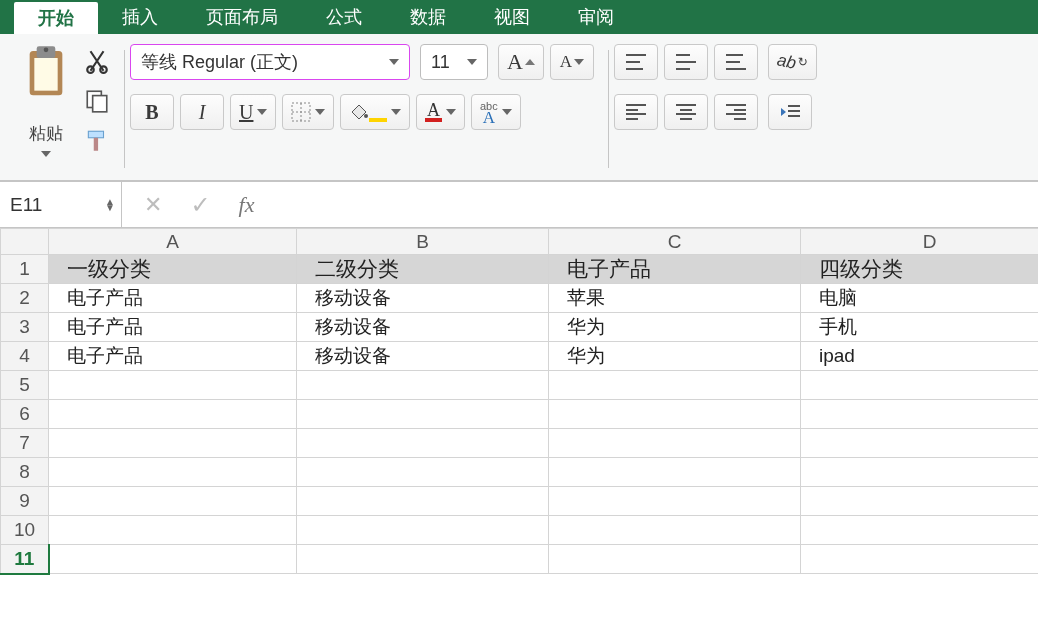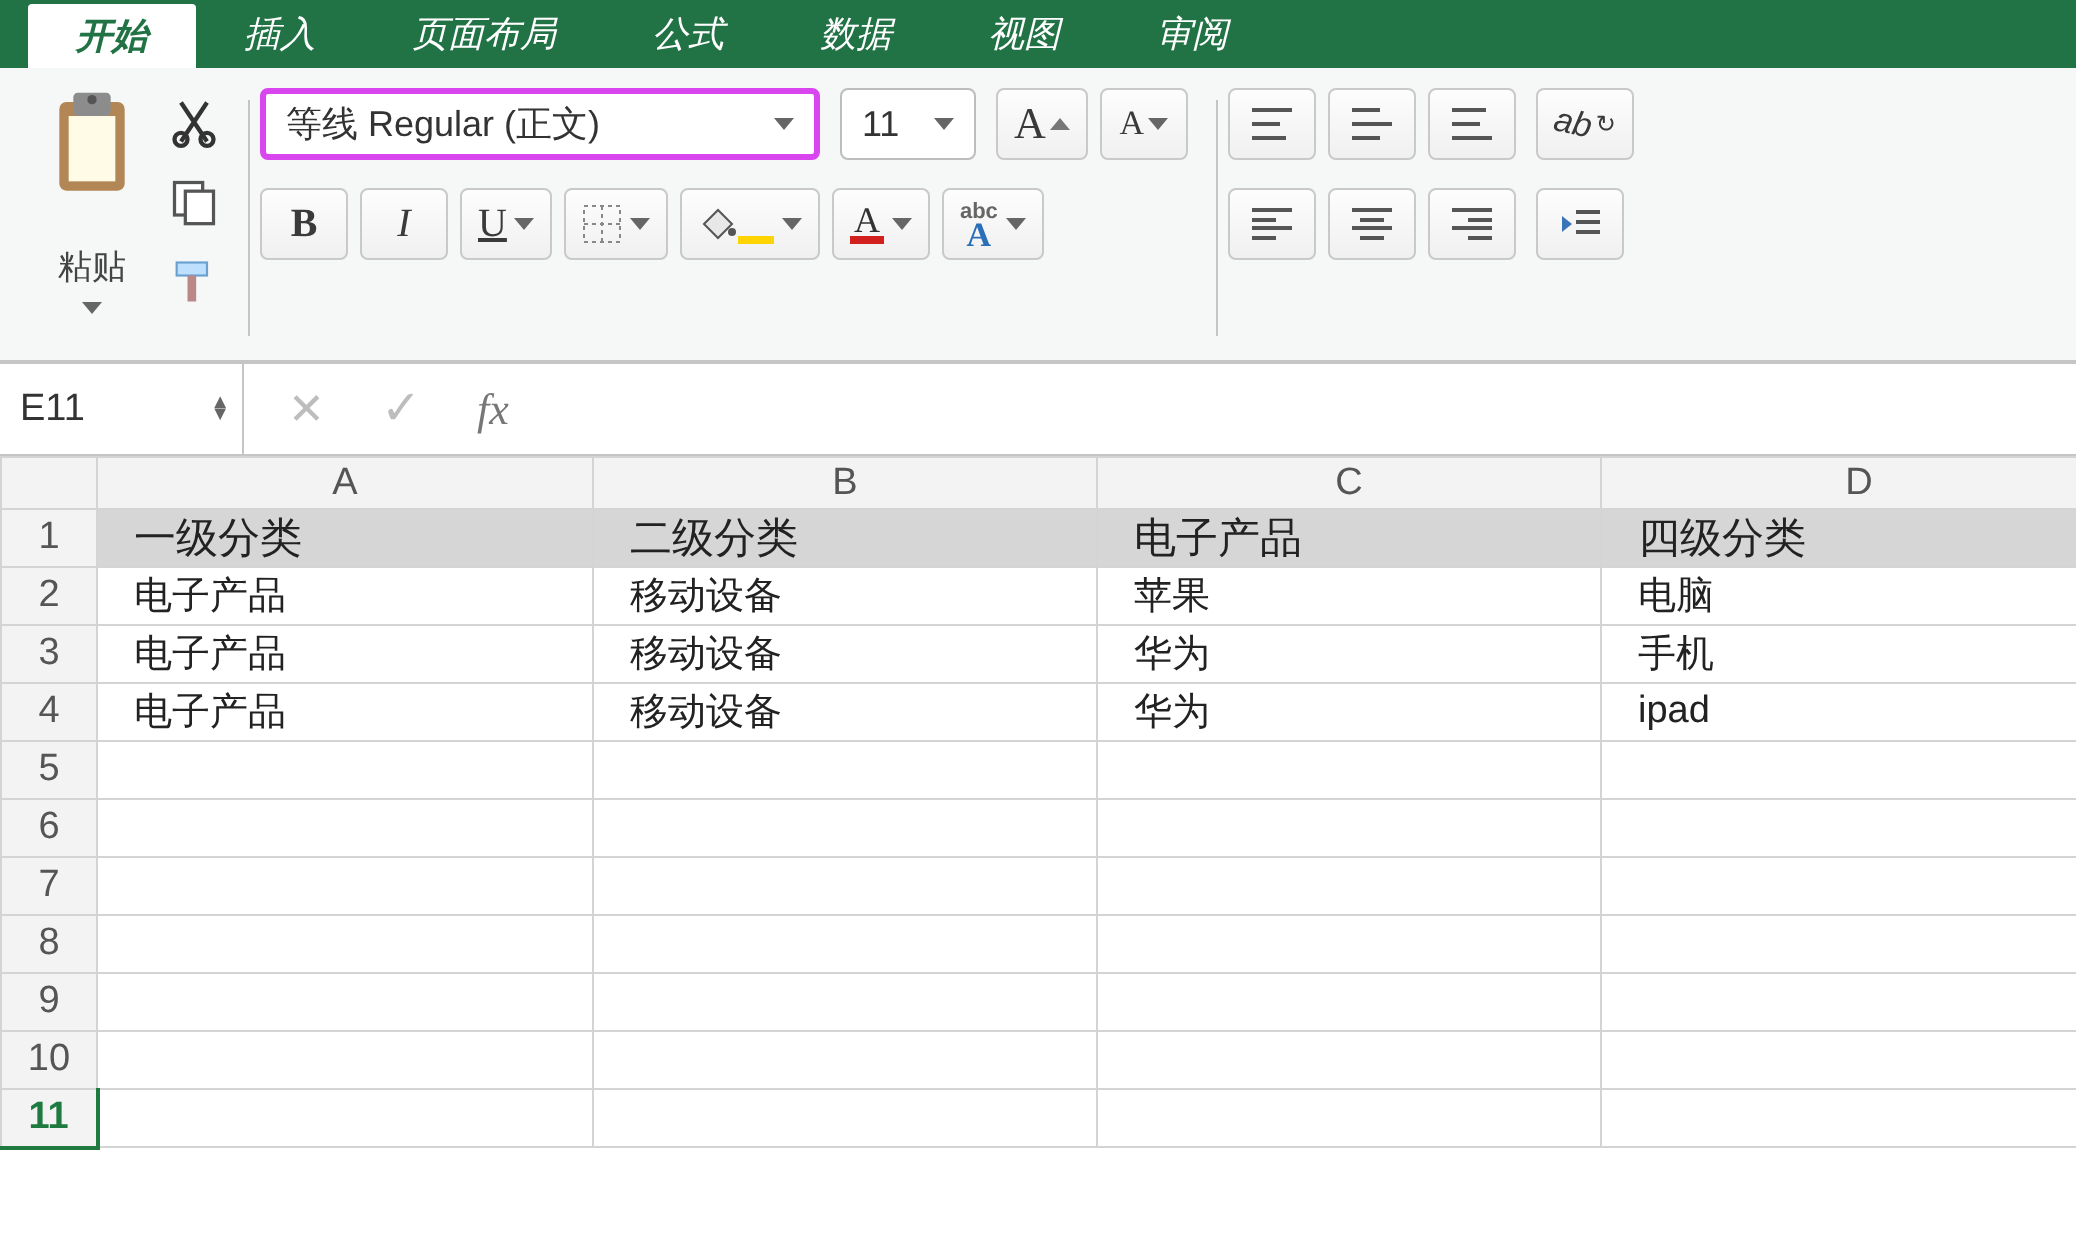--- a/index.html
+++ b/index.html
@@ -1,20 +1,20 @@
 <!DOCTYPE html>
 <html><head>
 <meta charset="utf-8">
 <style>
   * { box-sizing: border-box; margin: 0; padding: 0; font-family: -apple-system, "Helvetica Neue", Arial, sans-serif; }
   body { background: #fff; width: 1038px; height: 628px; overflow: hidden; user-select: none; }
 
   
   .tabs { background: #217346; height: 34px; display: flex; align-items: stretch; padding-left: 14px; gap: 0; color: #fff; font-size: 18px; }
-  .tabs .tab { display: flex; align-items: center; padding: 0 24px; cursor: pointer; font-style: italic; }
+  .tabs .tab { display: flex; align-items: center; padding: 0 24px; cursor: pointer; }
   .tabs .tab.active { background: #fff; color: #217346; font-weight: 700; border-radius: 2px 2px 0 0; margin-top: 2px; }
 
   
   .ribbon { background: #f6f7f7; height: 148px; border-bottom: 2px solid #c5c5c5; display: flex; align-items: stretch; padding: 10px 0 0 12px; }
   .group { display: flex; flex-direction: row; align-items: flex-start; padding: 0 14px 0 6px; position: relative; }
   .group + .group::before { content: ""; position: absolute; left: 0; top: 6px; bottom: 12px; width: 1px; background: #c5c5c5; }
 
   
   .paste-col { display: flex; flex-direction: column; align-items: center; gap: 6px; margin-right: 10px; }
   .clipboard-icon svg { width: 56px; height: 56px; }
@@ -22,21 +22,21 @@
   .mini-col { display: flex; flex-direction: column; gap: 14px; align-items: center; padding-top: 4px; }
   .mini-col svg, .mini-col .icon { width: 26px; height: 26px; display: block; }
 
   
   .btn { height: 36px; min-width: 44px; border: 1px solid #c9c9c9; background: linear-gradient(#fdfdfd,#f0f0f0); border-radius: 4px; display: inline-flex; align-items: center; justify-content: center; padding: 0 8px; font-size: 18px; color: #3a3a3a; cursor: pointer; }
   .btn + .btn { margin-left: 6px; }
   .btn .caret { margin-left: 4px; }
   .row { display: flex; align-items: center; }
   .rows { display: flex; flex-direction: column; gap: 14px; }
 
-  .font-name { width: 280px; height: 36px; border: 3px solid #d946ef; background: #fff; border-radius: 4px; display: flex; align-items: center; padding: 0 10px; font-size: 18px; color: #333; justify-content: space-between; }
+  .font-name { width: 280px; height: 36px; border: 1px solid #d946ef; background: #fff; border-radius: 4px; display: flex; align-items: center; padding: 0 10px; font-size: 18px; color: #333; justify-content: space-between; }
   .font-size { width: 68px; height: 36px; border: 1px solid #bdbdbd; background: #fff; border-radius: 4px; display: flex; align-items: center; padding: 0 10px; font-size: 18px; color: #333; justify-content: space-between; }
 
   .caret { width: 0; height: 0; border-left: 5px solid transparent; border-right: 5px solid transparent; border-top: 6px solid #666; display: inline-block; }
 
   .bold-letter { font-weight: 800; font-family: "Times New Roman", serif; font-size: 20px; }
   .italic-letter { font-style: italic; font-family: "Times New Roman", serif; font-size: 20px; }
   .underline-letter { font-family: "Times New Roman", serif; font-size: 20px; text-decoration: underline; }
 
   .color-swatch { border-bottom: 4px solid; padding: 0 2px 0 2px; font-family: "Times New Roman", serif; font-size: 18px; line-height: 16px; }
 
@@ -165,21 +165,21 @@
               <circle cx="17" cy="13" r="2" fill="#555"></circle>
             </svg>
           <span class="color-swatch" style="border-bottom-color:#ffd400">&nbsp;&nbsp;&nbsp;</span>
           <span class="caret"></span>
         </div>
         <div class="btn">
           <span class="color-swatch" style="border-bottom-color:#d2201f;color:#333">A</span>
           <span class="caret"></span>
         </div>
         <div class="btn">
-          <span style="display:flex;flex-direction:column;align-items:center;line-height:11px;font-weight:bold;">
+          <span style="display:flex;flex-direction:column;align-items:center;line-height:11px;">
             <span style="font-size:11px;color:#666">abc</span>
             <span style="font-family:'Times New Roman';font-size:17px;color:#2a6fb7">A</span>
           </span>
           <span class="caret"></span>
         </div>
       </div>
     </div>
   </div>
 
   <div class="group">

